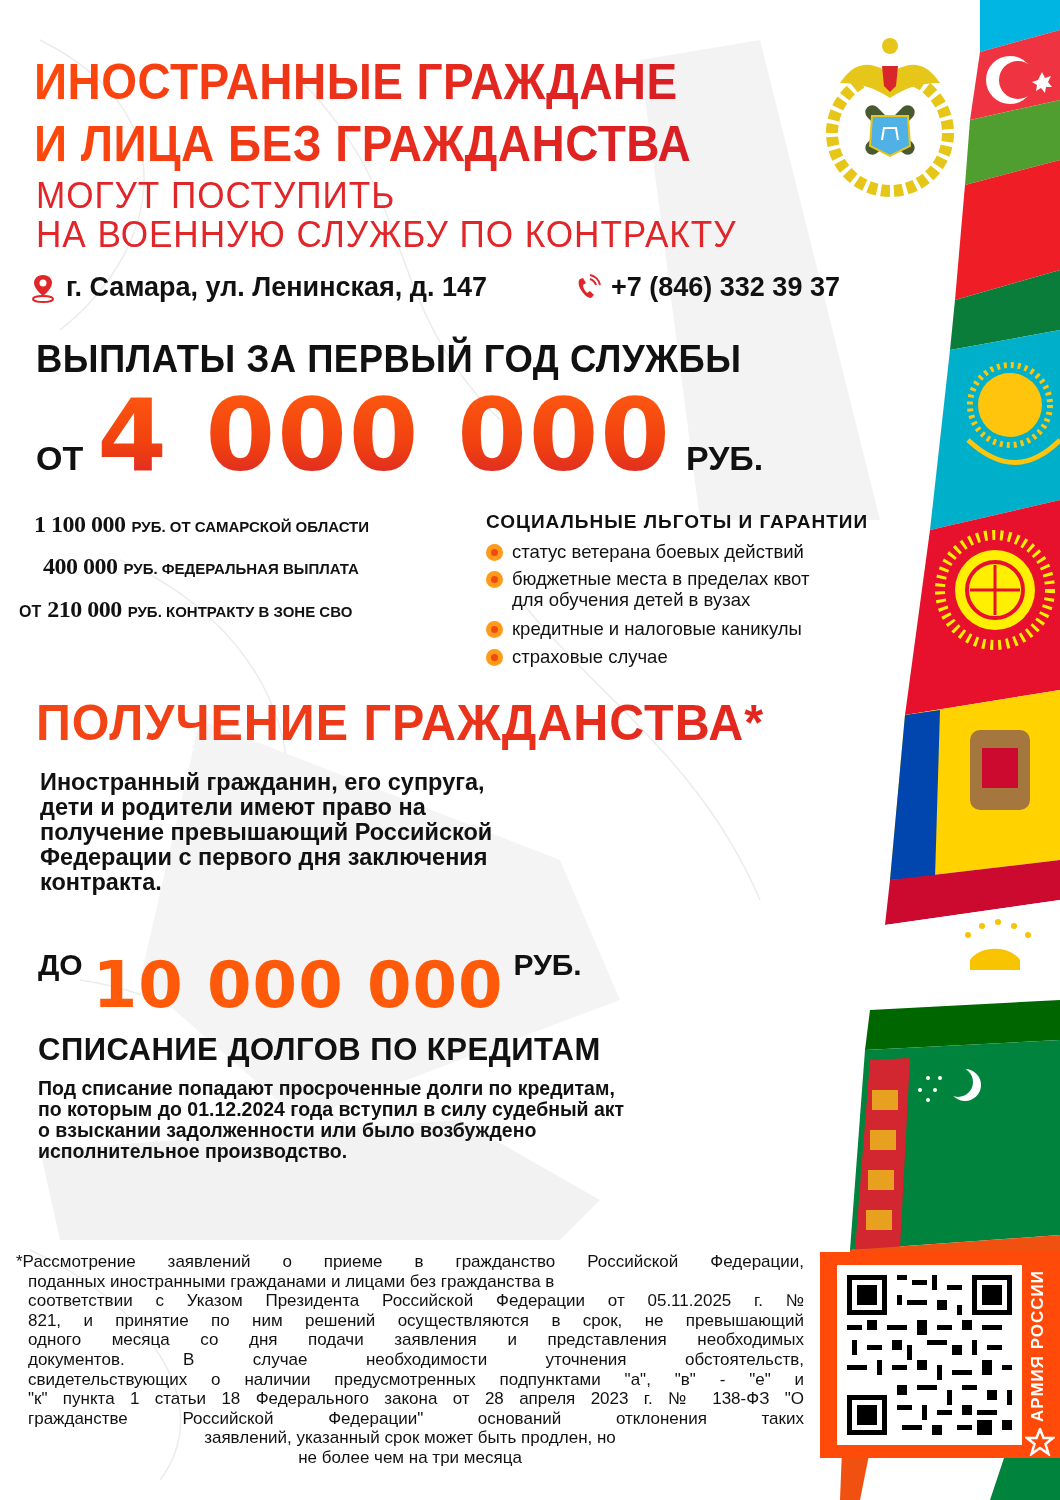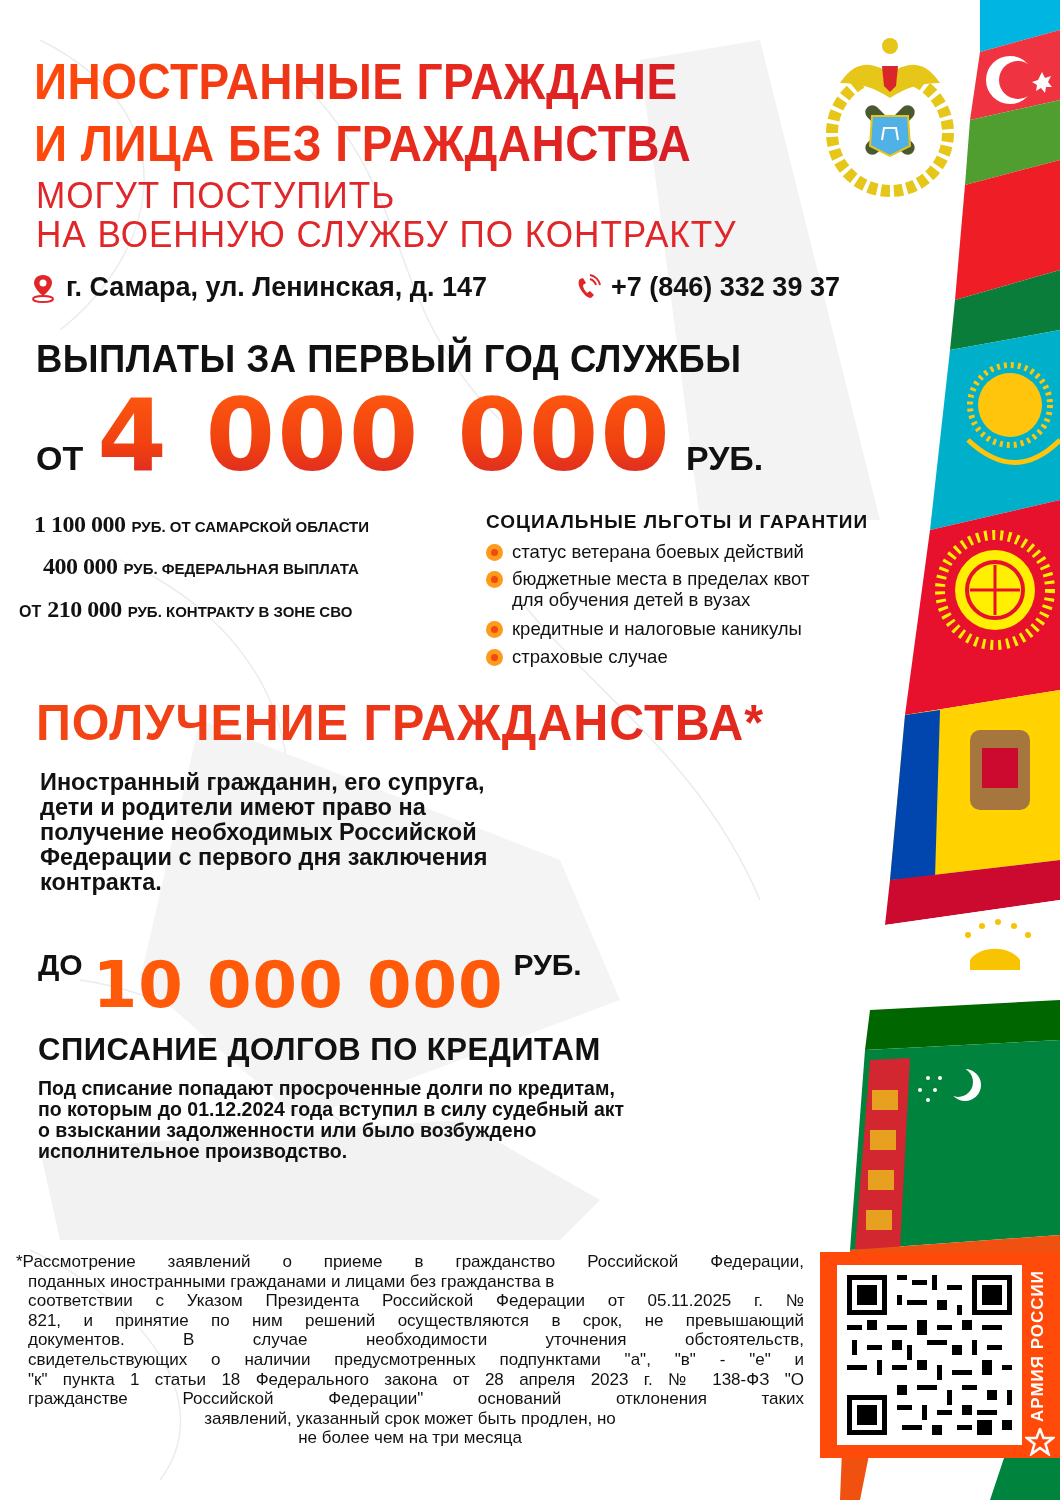--- a/index.html
+++ b/index.html
@@ -259,21 +259,21 @@
   <div class="benefit" style="margin-top:7px;">
     <span class="bullet"></span>
     <span>страховые случае</span>
   </div>
 </div>
 
 <div class="abs citizen-heading" style="left:36px;top:694px;">ПОЛУЧЕНИЕ ГРАЖДАНСТВА*</div>
 <div class="abs citizen-text" style="left:40px;top:770px;">
   <div>Иностранный гражданин, его супруга,</div>
   <div>дети и родители имеют право на</div>
-  <div>получение необходимых Российской</div>
+  <div>получение превышающий Российской</div>
   <div>Федерации с первого дня заключения</div>
   <div>контракта.</div>
 </div>
 
 <div class="abs debt-row" style="left:38px;top:948px;">
   <span class="debt-prefix">ДО</span>
   <span class="debt-number">10 000 000</span>
   <span class="debt-suffix">РУБ.</span>
 </div>
 <div class="abs debt-heading" style="left:38px;top:1032px;">СПИСАНИЕ ДОЛГОВ ПО КРЕДИТАМ</div>
@@ -282,20 +282,21 @@
   <div>по которым до 01.12.2024 года вступил в силу судебный акт</div>
   <div>о взыскании задолженности или было возбуждено</div>
   <div>исполнительное производство.</div>
 </div>
 
 <div class="abs footnote" style="left:16px;top:1252px;width:788px;">
   <span class="j">*Рассмотрение заявлений о приеме в гражданство Российской Федерации,</span>
   <span class="l" style="padding-left:12px;">поданных иностранными гражданами и лицами без гражданства в</span>
   <span class="j" style="padding-left:12px;">соответствии с Указом Президента Российской Федерации от 05.11.2025 г.  №</span>
   <span class="j" style="padding-left:12px;">821, и принятие по ним решений осуществляются в срок, не превышающий</span>
+  <span class="j" style="padding-left:12px;">одного месяца со дня подачи заявления и представления необходимых</span>
   <span class="j" style="padding-left:12px;">документов.  В  случае  необходимости  уточнения  обстоятельств,</span>
   <span class="j" style="padding-left:12px;">свидетельствующих о наличии предусмотренных подпунктами "а", "в" - "е" и</span>
   <span class="j" style="padding-left:12px;">"к" пункта 1 статьи 18 Федерального закона от 28 апреля 2023 г. № 138-ФЗ "О</span>
   <span class="j" style="padding-left:12px;">гражданстве  Российской  Федерации"  оснований  отклонения  таких</span>
   <span class="c">заявлений, указанный срок может быть продлен, но</span>
   <span class="c">не более чем на три месяца</span>
 </div>
 
 <div class="abs qr-box" style="left:820px;top:1252px;width:240px;height:206px;">
   <div class="qr-inner" style="left:17px;top:13px;width:185px;height:180px;">

